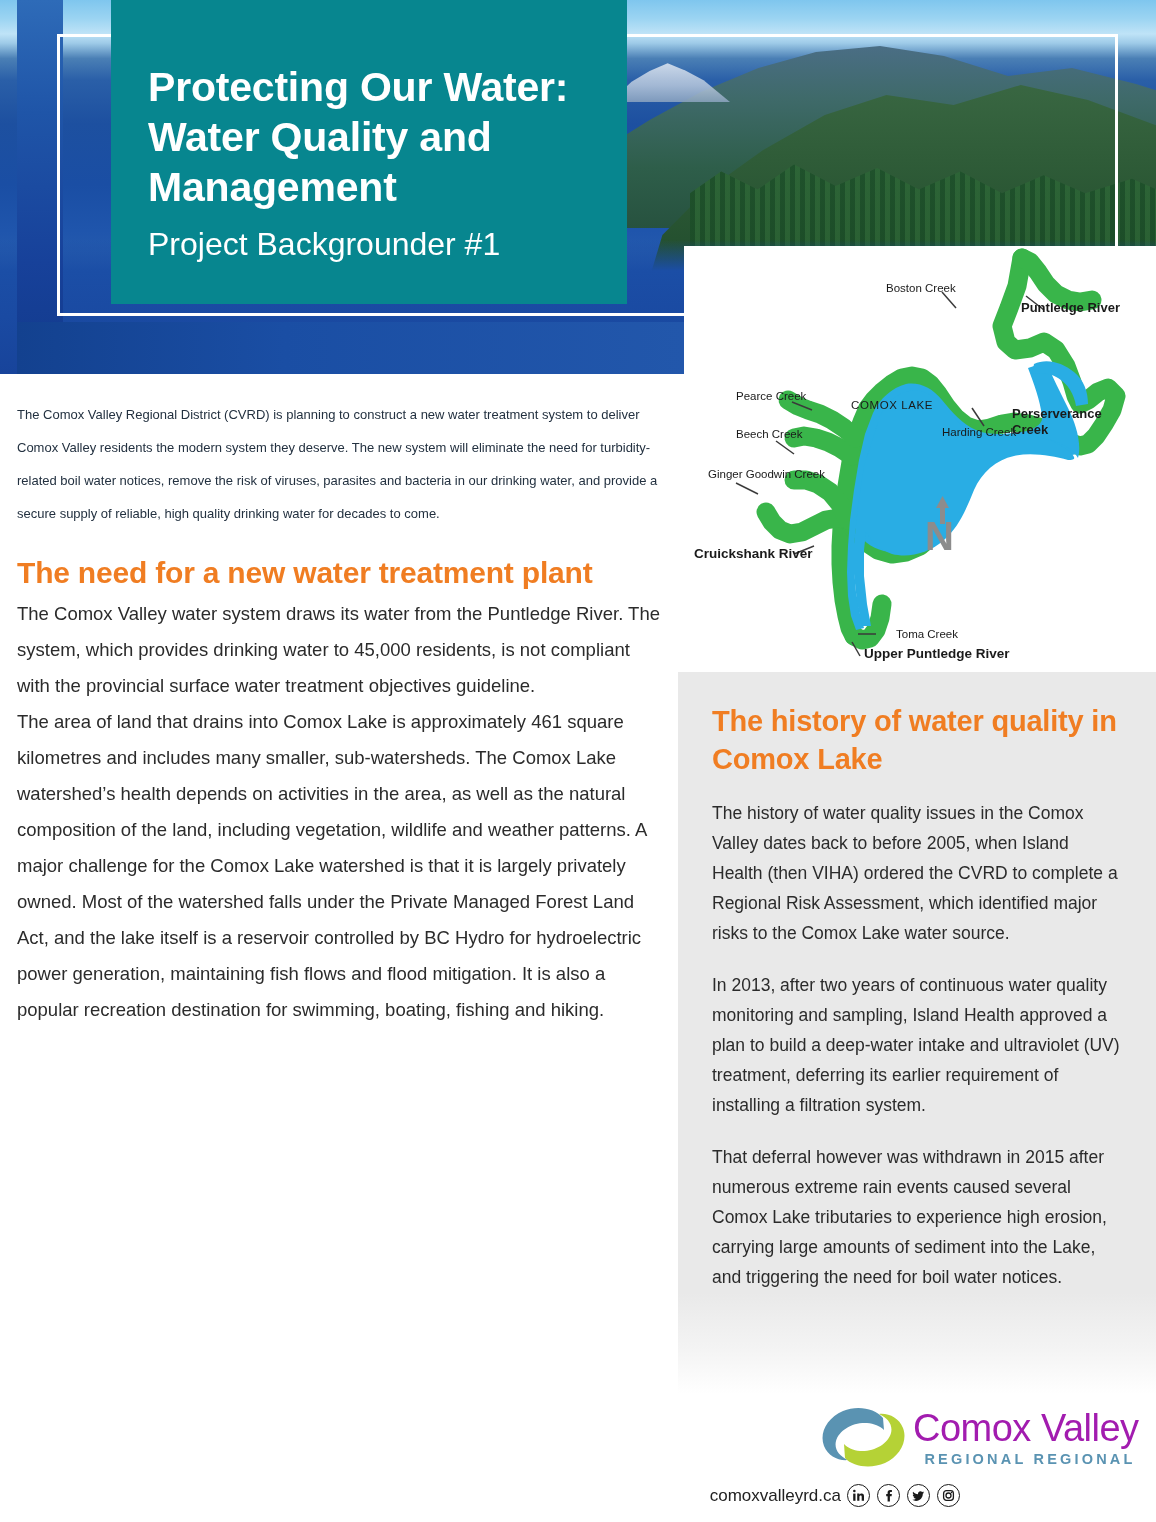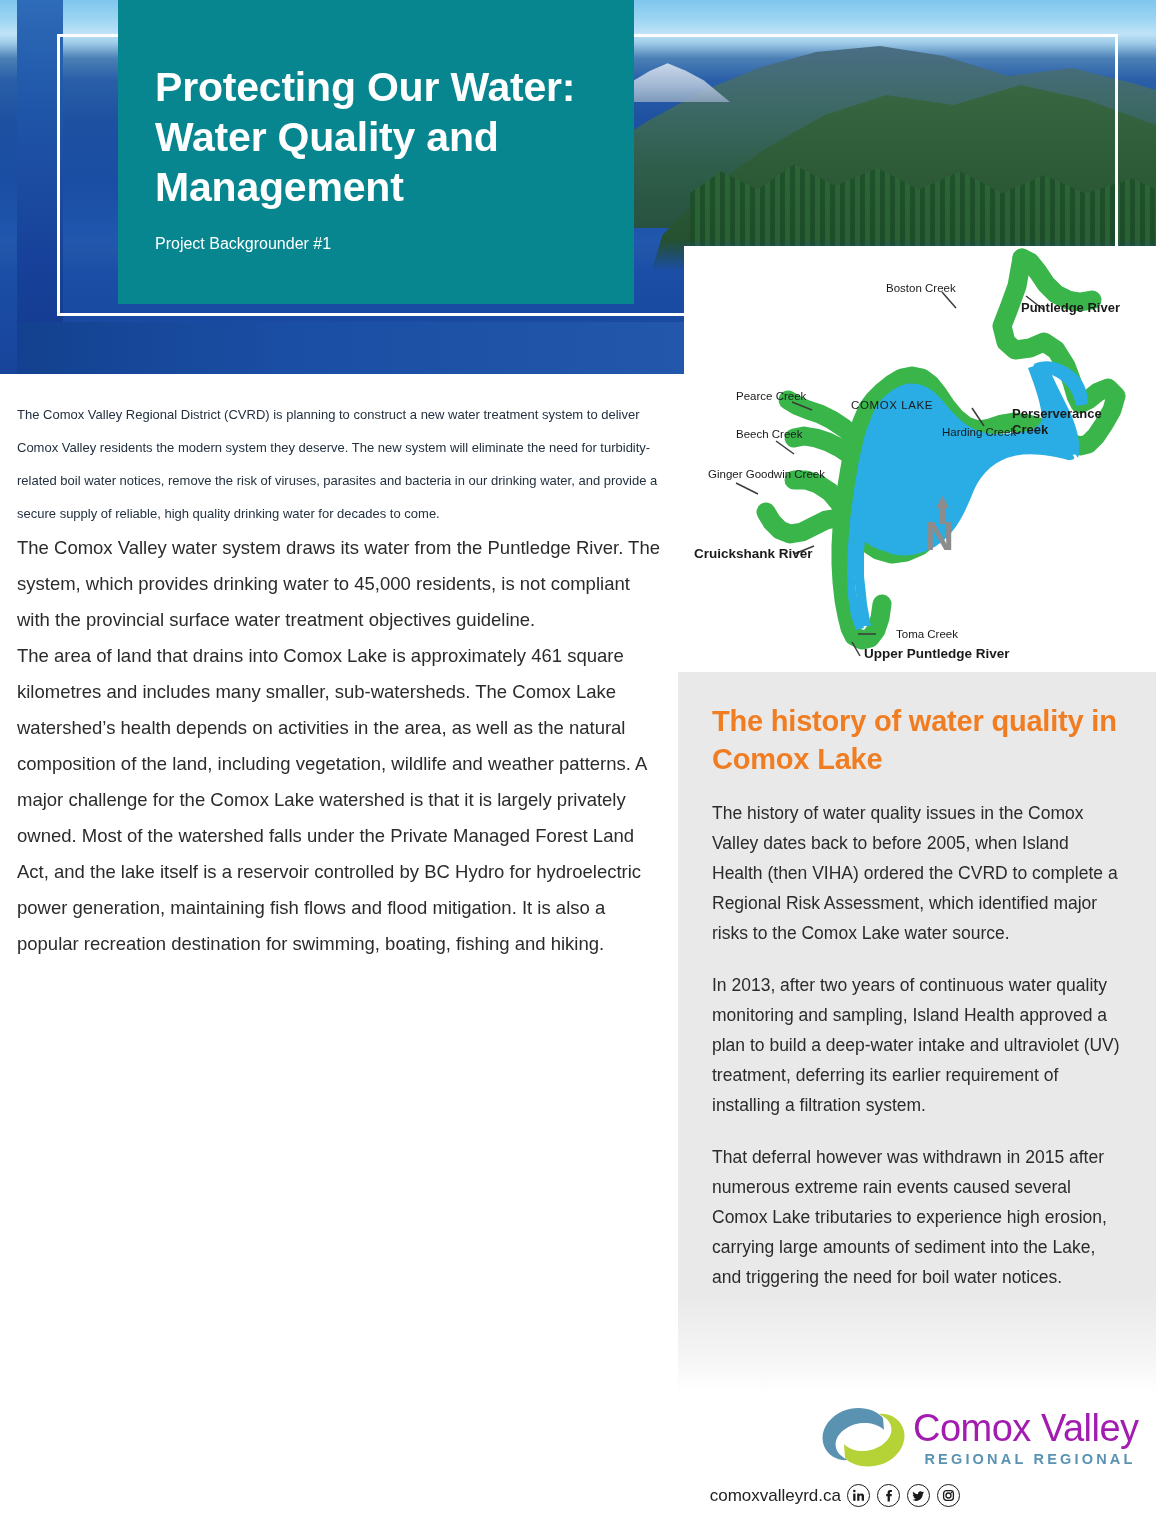--- a/index.html
+++ b/index.html
@@ -73,29 +73,29 @@
     position: absolute; left: 17px; top: 322px; width: 667px; height: 52px;
     background: linear-gradient(90deg, #13418f 0%, #1a4ea4 40%, #2257ab 100%);
     z-index: 8;
   }
   .navy-left {
     position: absolute; left: 17px; top: 0px; width: 46px; height: 374px;
     background: linear-gradient(180deg, #2e6bb8 0%, #1f55a8 30%, #17419a 70%, #123a8c 100%);
     z-index: 7;
   }
   .title-card {
-    position: absolute; left: 118px; top: 0px; width: 516px; height: 304px;
+    position: absolute; left: 111px; top: 0px; width: 516px; height: 304px;
     background: #07868f; z-index: 25; padding: 62px 0 0 37px;
   }
   .title-card h1 {
     color: #ffffff; font-size: 41px; line-height: 50px; font-weight: bold;
     letter-spacing: -0.2px; width: 470px;
   }
   .title-card .subtitle {
-    color: #ffffff; font-size: 16px; line-height: 30px; margin-top: 17px; font-weight: normal;
+    color: #ffffff; font-size: 32px; line-height: 30px; margin-top: 17px; font-weight: normal;
   }
 
   
   .map-panel {
     position: absolute; left: 684px; top: 246px; width: 472px; height: 424px;
     background: #ffffff; z-index: 30; overflow: hidden;
   }
   .map-svg { position: absolute; left: 0; top: 0; }
 
   
@@ -272,20 +272,21 @@
         <rect x="256" y="256" width="5" height="22" fill="#8c8c8c"></rect>
         <path d="M258.5 250 L252 262 L265 262 Z" fill="#8c8c8c"></path>
         <text x="241" y="304" font-family="Liberation Sans, sans-serif" font-size="40" font-weight="bold" fill="#8c8c8c">N</text>
       </g>
     </svg>
   </div>
 
   <div class="left-col">
     <p class="intro">The Comox Valley Regional District (CVRD) is planning to construct a new water treatment system to deliver Comox Valley residents the modern system they deserve. The new system will eliminate the need for turbidity-related boil water notices, remove the risk of viruses, parasites and bacteria in our drinking water, and provide a secure supply of reliable, high quality drinking water for decades to come.</p>
 
+    <h2 class="section">The need for a new water treatment plant</h2>
     <p class="body-p">The Comox Valley water system draws its water from the Puntledge River. The system, which provides drinking water to 45,000 residents, is not compliant with the provincial surface water treatment objectives guideline.</p>
 
     <p class="body-p">The area of land that drains into Comox Lake is approximately 461 square kilometres and includes many smaller, sub-watersheds. The Comox Lake watershed’s health depends on activities in the area, as well as the natural composition of the land, including vegetation, wildlife and weather patterns. A major challenge for the Comox Lake watershed is that it is largely privately owned. Most of the watershed falls under the Private Managed Forest Land Act, and the lake itself is a reservoir controlled by BC Hydro for hydroelectric power generation, maintaining fish flows and flood mitigation. It is also a popular recreation destination for swimming, boating, fishing and hiking.</p>
   </div>
 
   <div class="gray-panel">
     <div class="gray-inner">
       <h2>The history of water quality in Comox Lake</h2>
       <p>The history of water quality issues in the Comox Valley dates back to before 2005, when Island Health (then VIHA) ordered the CVRD to complete a Regional Risk Assessment, which identified major risks to the Comox Lake water source.</p>
       <p>In 2013, after two years of continuous water quality monitoring and sampling, Island Health approved a plan to build a deep-water intake and ultraviolet (UV) treatment, deferring its earlier requirement of installing a filtration system.</p>

